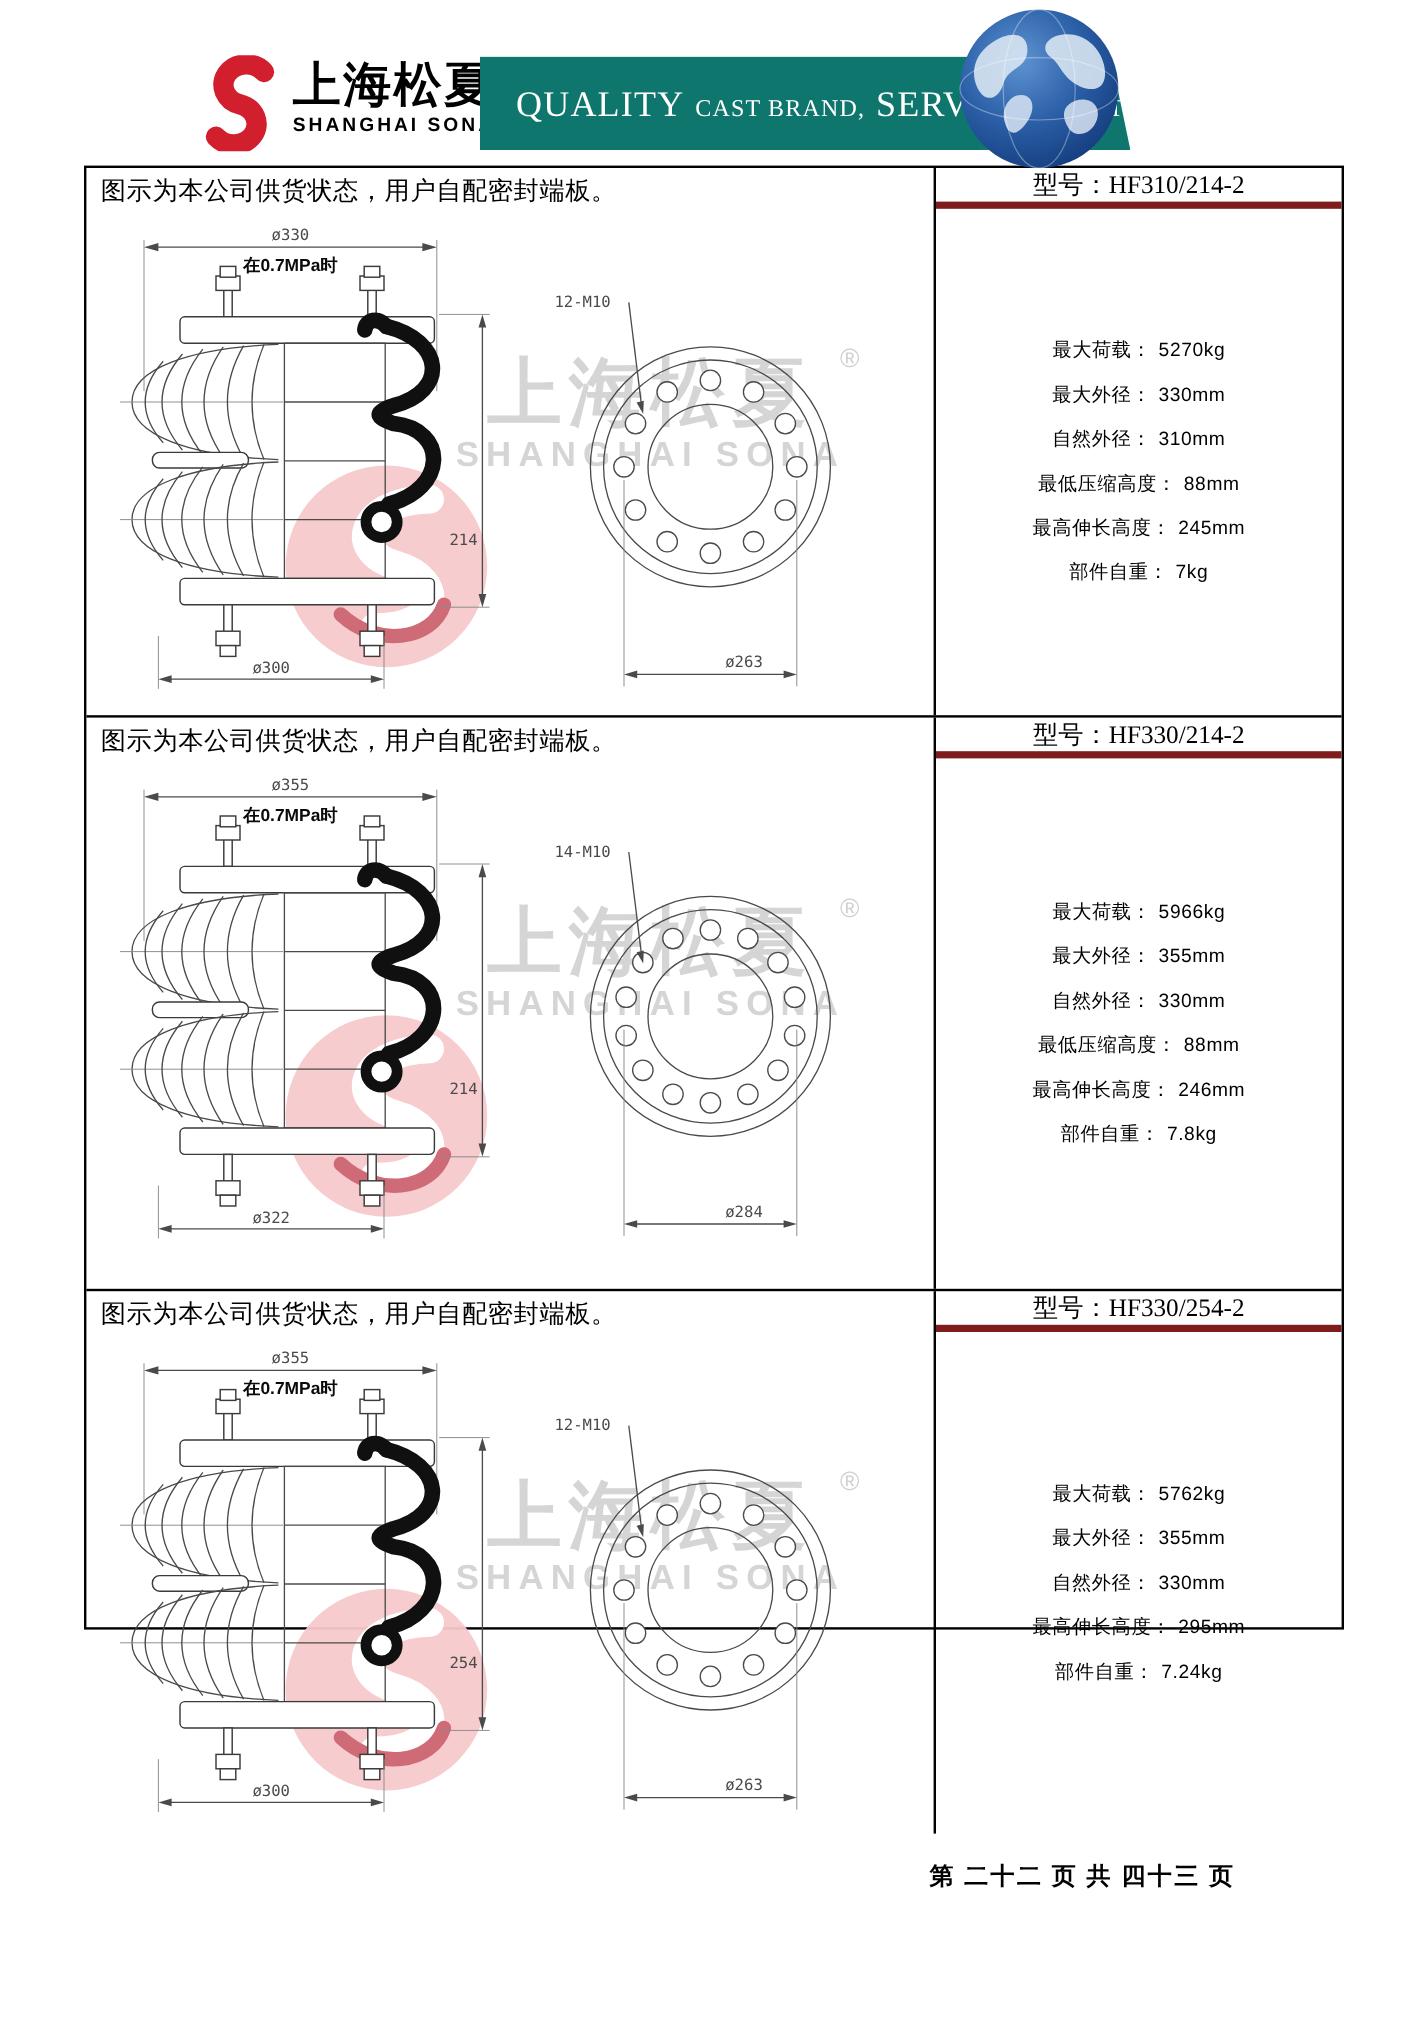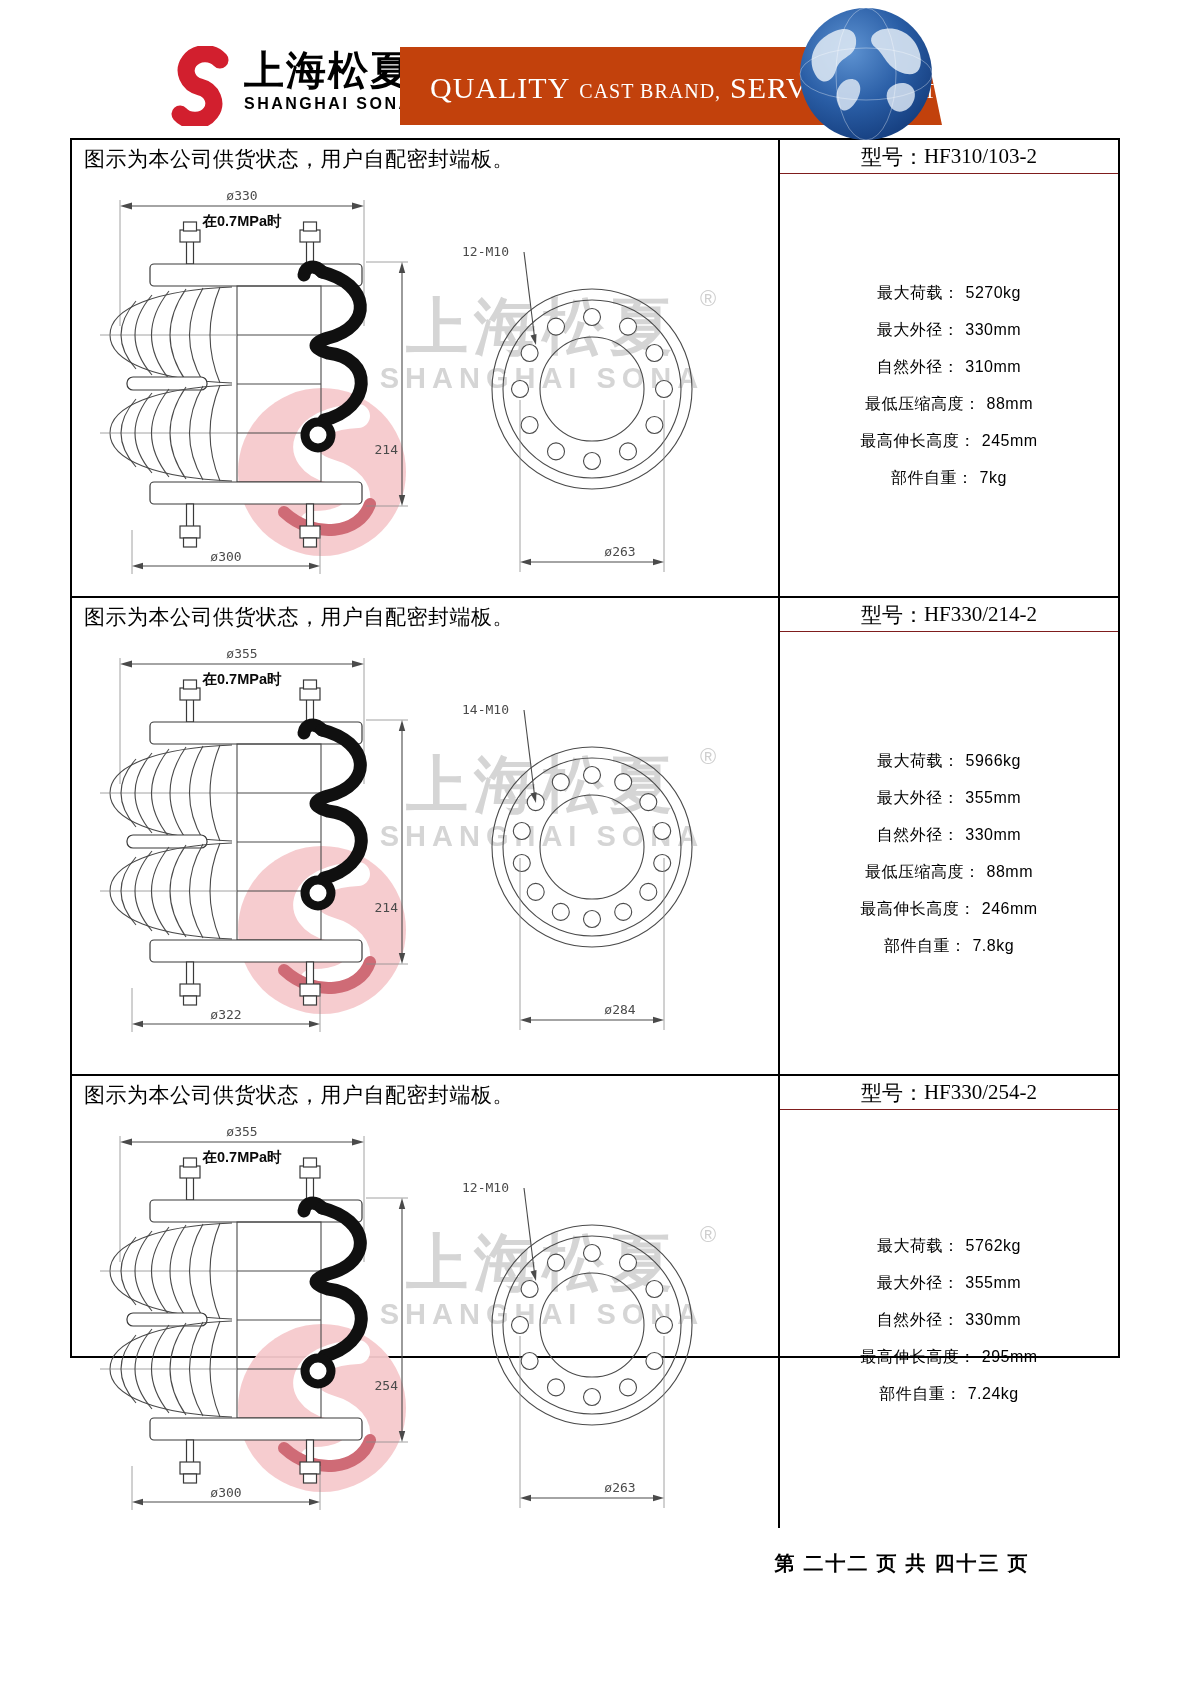--- a/index.html
+++ b/index.html
@@ -7,40 +7,40 @@
   .page{position:relative;width:1190px;height:1683px;background:#fff;overflow:hidden;
         font-family:"Liberation Sans",sans-serif;color:#000;}
 
   
   .logo-wrap{position:absolute;left:168px;top:40px;width:240px;height:90px;}
   .logo-icon{position:absolute;left:0;top:6px;width:70px;height:80px;}
   .logo-text{position:absolute;left:76px;top:2px;}
   .logo-cn{font-size:40px;font-weight:900;letter-spacing:2px;line-height:46px;white-space:nowrap;}
   .logo-reg{font-size:14px;vertical-align:super;font-weight:400;}
   .logo-en{font-size:16px;font-weight:700;letter-spacing:2.5px;margin-top:2px;white-space:nowrap;}
-  .banner{position:absolute;left:400px;top:47px;width:542px;height:78px;background:#c2410c;
+  .banner{position:absolute;left:400px;top:47px;width:542px;height:78px;background:#0f766e;
           display:flex;align-items:baseline;padding:24px 0 4px 30px;
           clip-path:polygon(0 0,97% 0,100% 100%,0 100%);
           font-family:"Liberation Serif",serif;color:#fff;white-space:nowrap;}
   .banner .big{font-size:30px;letter-spacing:1px;}
   .banner .small{font-size:20px;letter-spacing:1px;margin-left:9px;margin-right:9px;}
   .globe{position:absolute;left:788px;top:6px;width:156px;height:136px;z-index:3;}
 
   
   .catalog{position:absolute;left:70px;top:138px;width:1050px;height:1220px;border:2px solid #000;}
   .section{display:flex;width:100%;border-bottom:2px solid #000;}
   .section:nth-of-type(1){height:458px;}
   .section:nth-of-type(2){height:478px;}
   .section:nth-of-type(3){height:452px;}
   .section:last-of-type{border-bottom:none;}
   .cell-left{position:relative;width:708px;border-right:2px solid #000;}
   .note{padding:5px 12px 0 12px;font-size:21px;font-family:"Liberation Serif",serif;letter-spacing:0.5px;}
   .drawing{position:absolute;left:0;top:34px;width:708px;height:420px;}
   .cell-right{flex:1;display:flex;flex-direction:column;}
-  .model-row{height:34px;border-bottom:1px solid #7f1d1d;display:flex;align-items:center;justify-content:center;
+  .model-row{height:34px;border-bottom:6px solid #7f1d1d;display:flex;align-items:center;justify-content:center;
              font-size:21px;font-family:"Liberation Serif",serif;white-space:nowrap;}
   .specs{flex:1;display:flex;flex-direction:column;justify-content:center;align-items:center;
          font-size:16px;line-height:37px;letter-spacing:0.5px;}
   .spec-line{white-space:nowrap;}
   .spec-line .v{margin-left:6px;}
 
   
   .drawing line,.drawing path.ln,.drawing circle.ln,.drawing rect.ln,.drawing polyline
     {stroke:#4a4a4a;stroke-width:1.1;fill:none;}
   .drawing .ext{stroke:#8a8a8a;stroke-width:0.8;}
@@ -227,21 +227,21 @@
           <path class="arr" d="M448,388 459,384.8 459,391.2 Z"></path>
           <path class="arr" d="M592,388 581,384.8 581,391.2 Z"></path>
           <text class="dim" x="548" y="382" text-anchor="middle">ø263</text>
         </g>
       </svg>
     </div>
 
     <div class="cell-right">
       <div class="model-row">
         <span>型号：</span>
-            <span>HF310/103-2</span>
+            <span>HF310/214-2</span>
       </div>
       <div class="specs">
         <div class="spec-line"><span>最大荷载：</span><span class="v">5270kg</span></div>
         <div class="spec-line"><span>最大外径：</span><span class="v">330mm</span></div>
         <div class="spec-line"><span>自然外径：</span><span class="v">310mm</span></div>
         <div class="spec-line"><span>最低压缩高度：</span><span class="v">88mm</span></div>
         <div class="spec-line"><span>最高伸长高度：</span><span class="v">245mm</span></div>
         <div class="spec-line"><span>部件自重：</span><span class="v">7kg</span></div>
       </div>
     </div>

